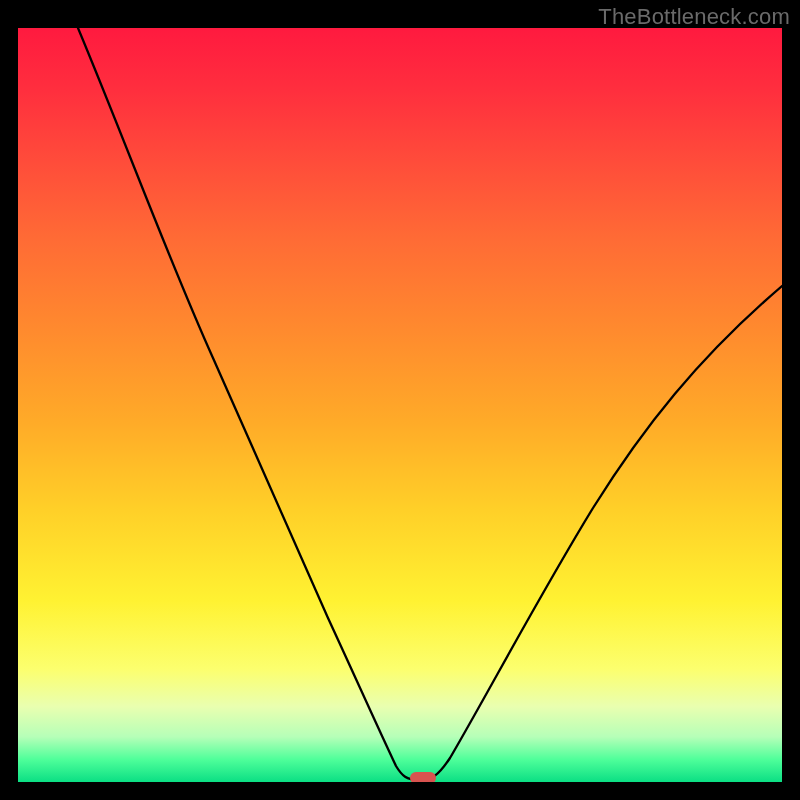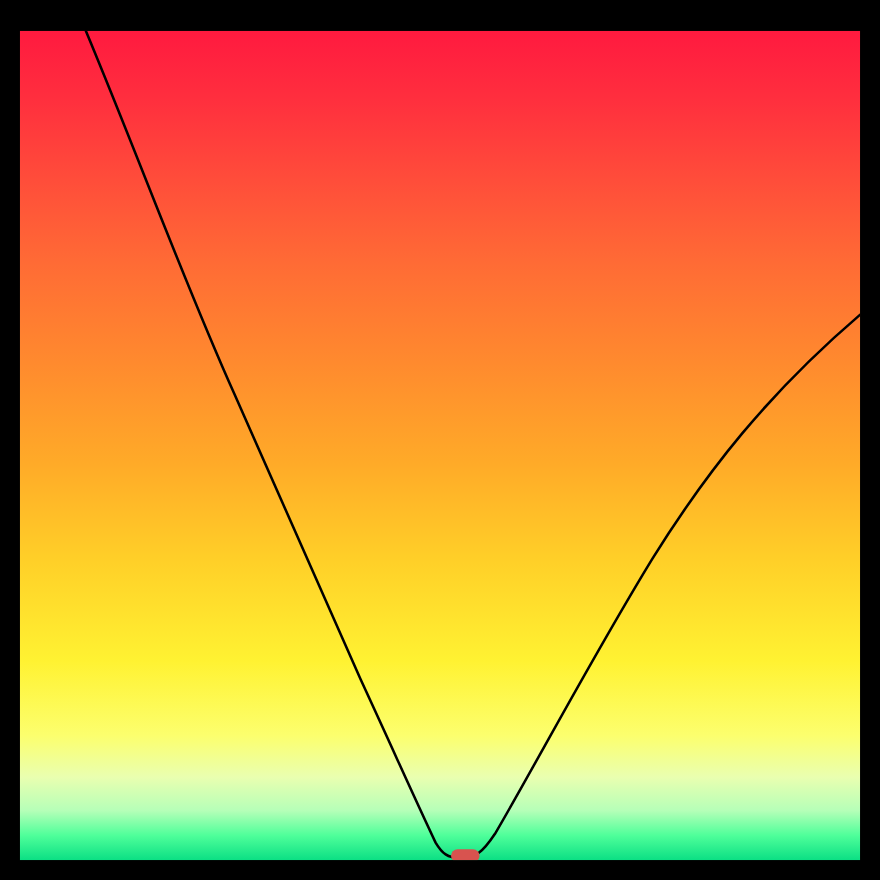--- a/index.html
+++ b/index.html
@@ -83,20 +83,21 @@
     height: 1px;
     overflow: hidden;
     clip: rect(0 0 0 0);
   }
 </style>
 </head>
 <body>
 
 <div class="frame">
 
+  <div class="watermark">TheBottleneck.com</div>
 
   <div class="plot-area">
     <div class="gradient"></div>
 
     <svg class="curve" viewBox="0 0 764 754" preserveAspectRatio="none">
 
       <path d="
         M 60 0
         C 110 120, 150 230, 195 330
         C 230 410, 270 500, 310 590

